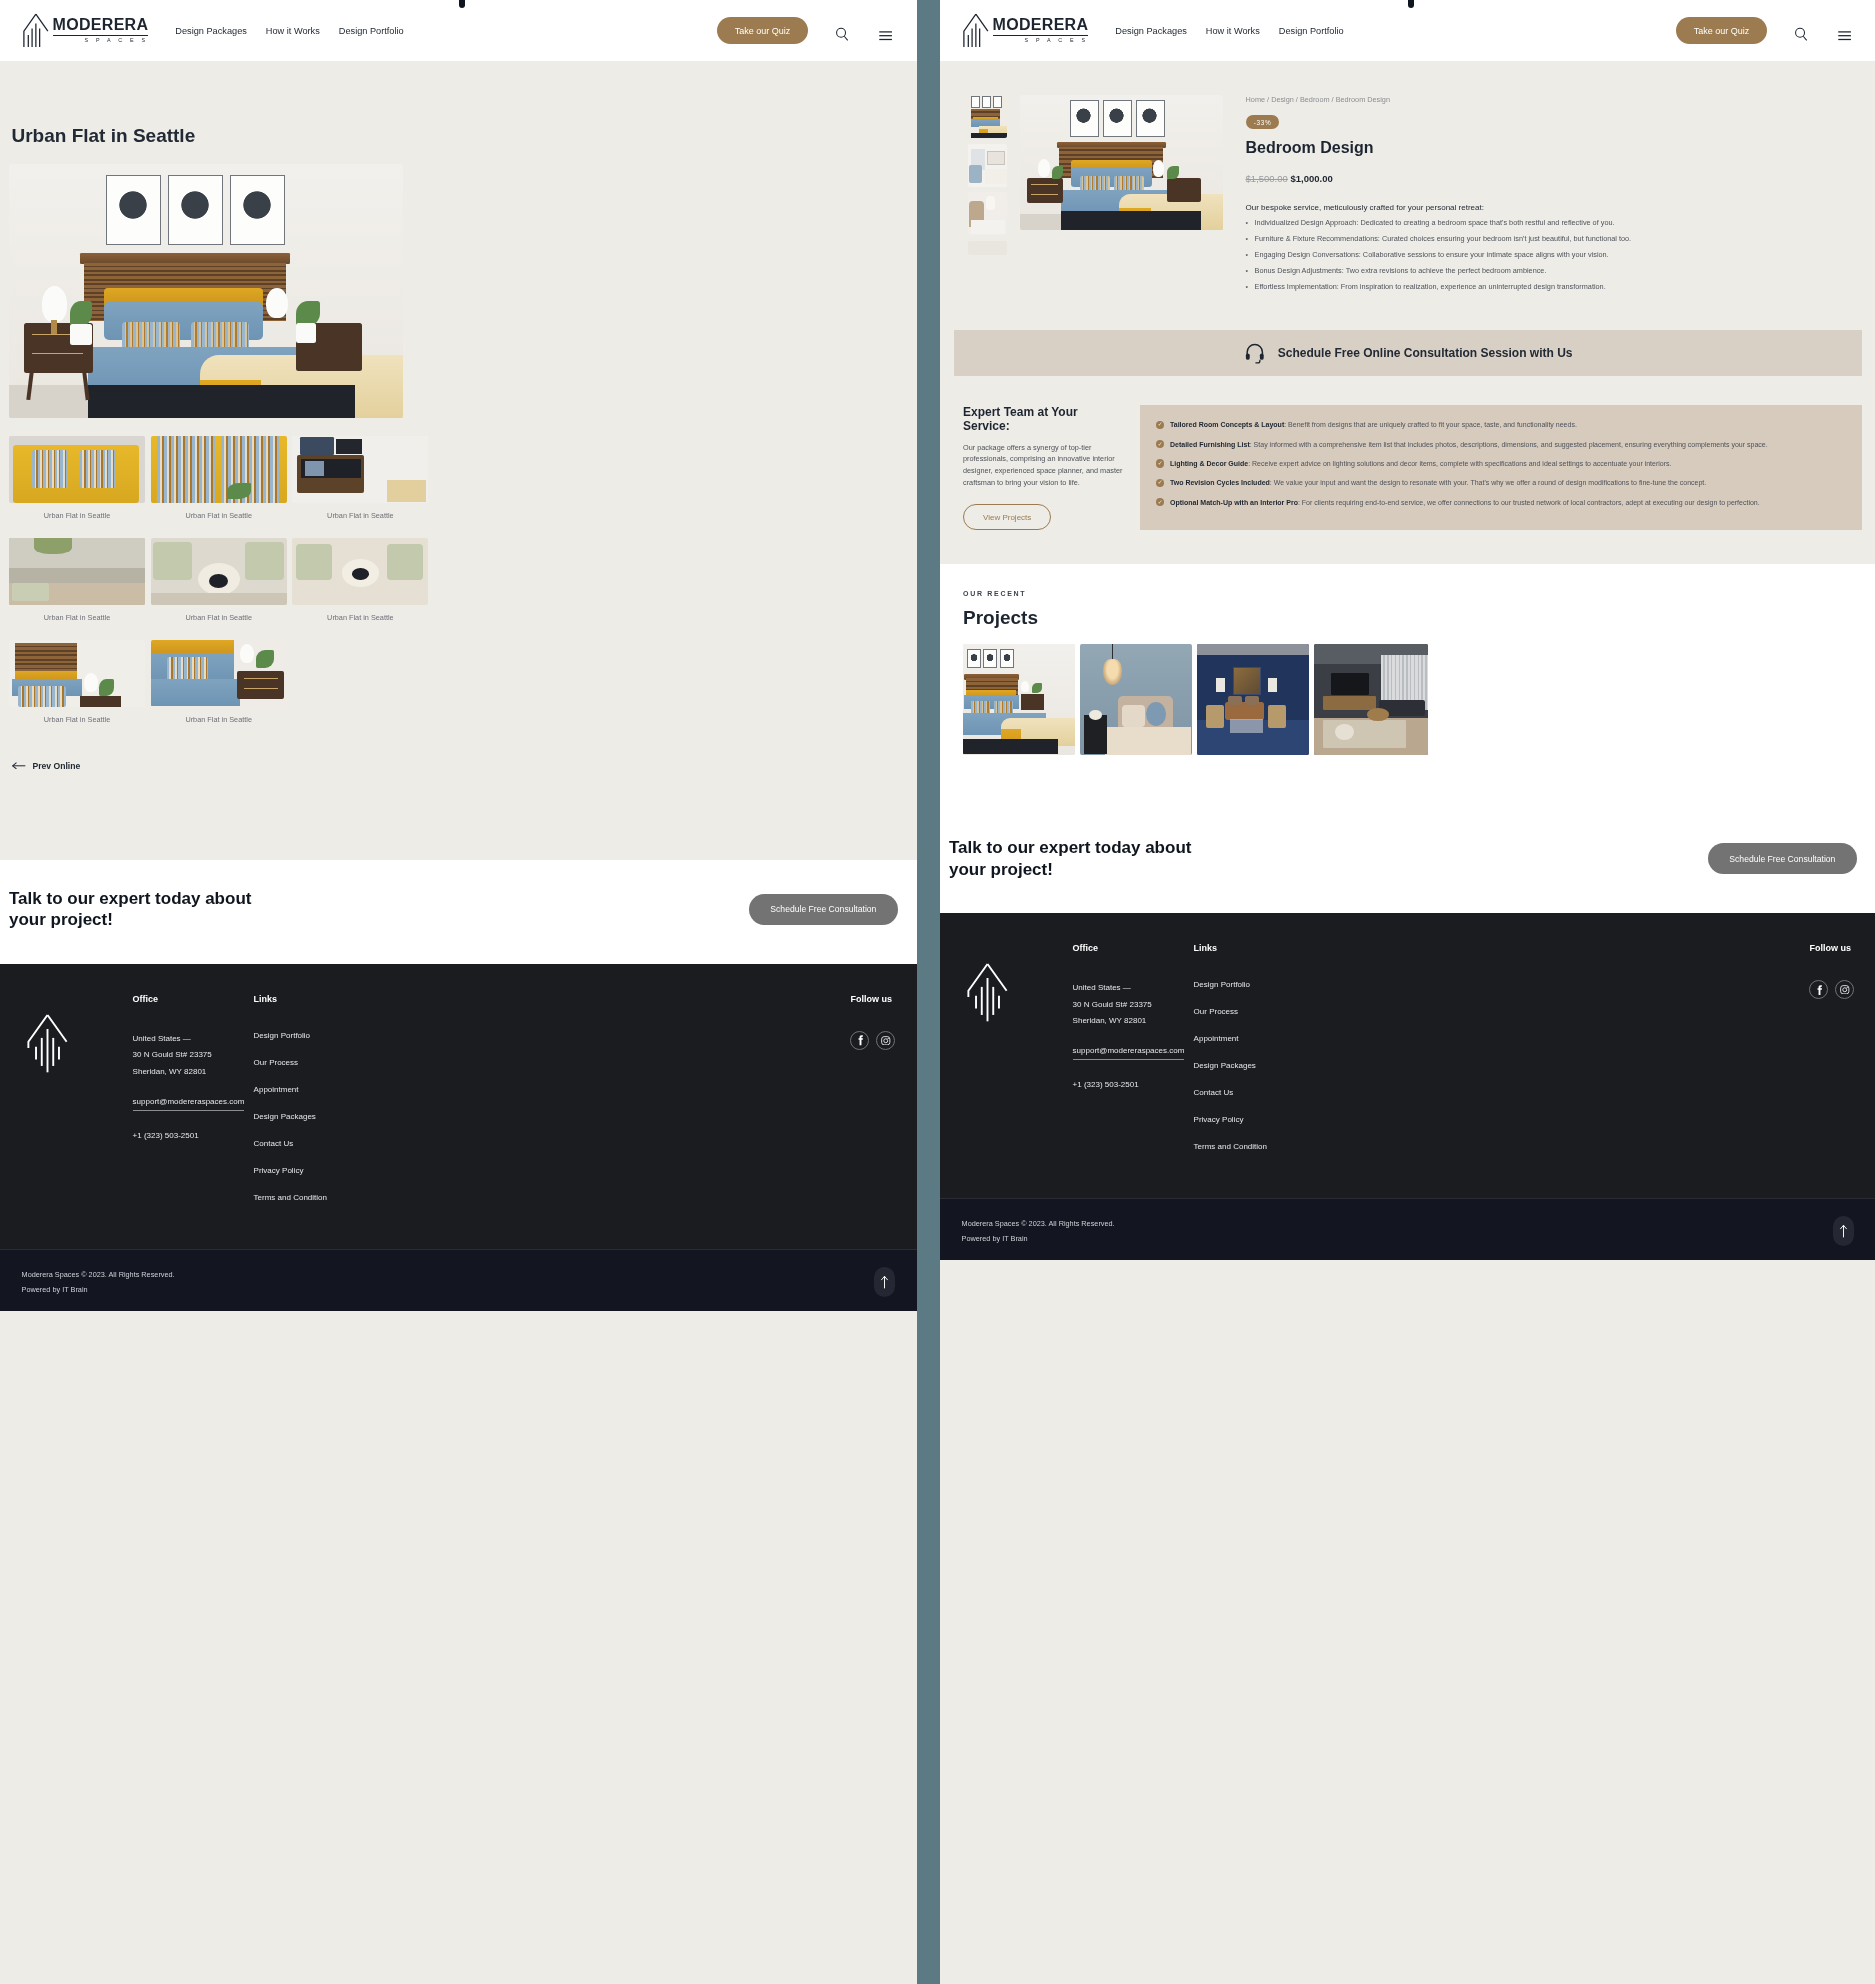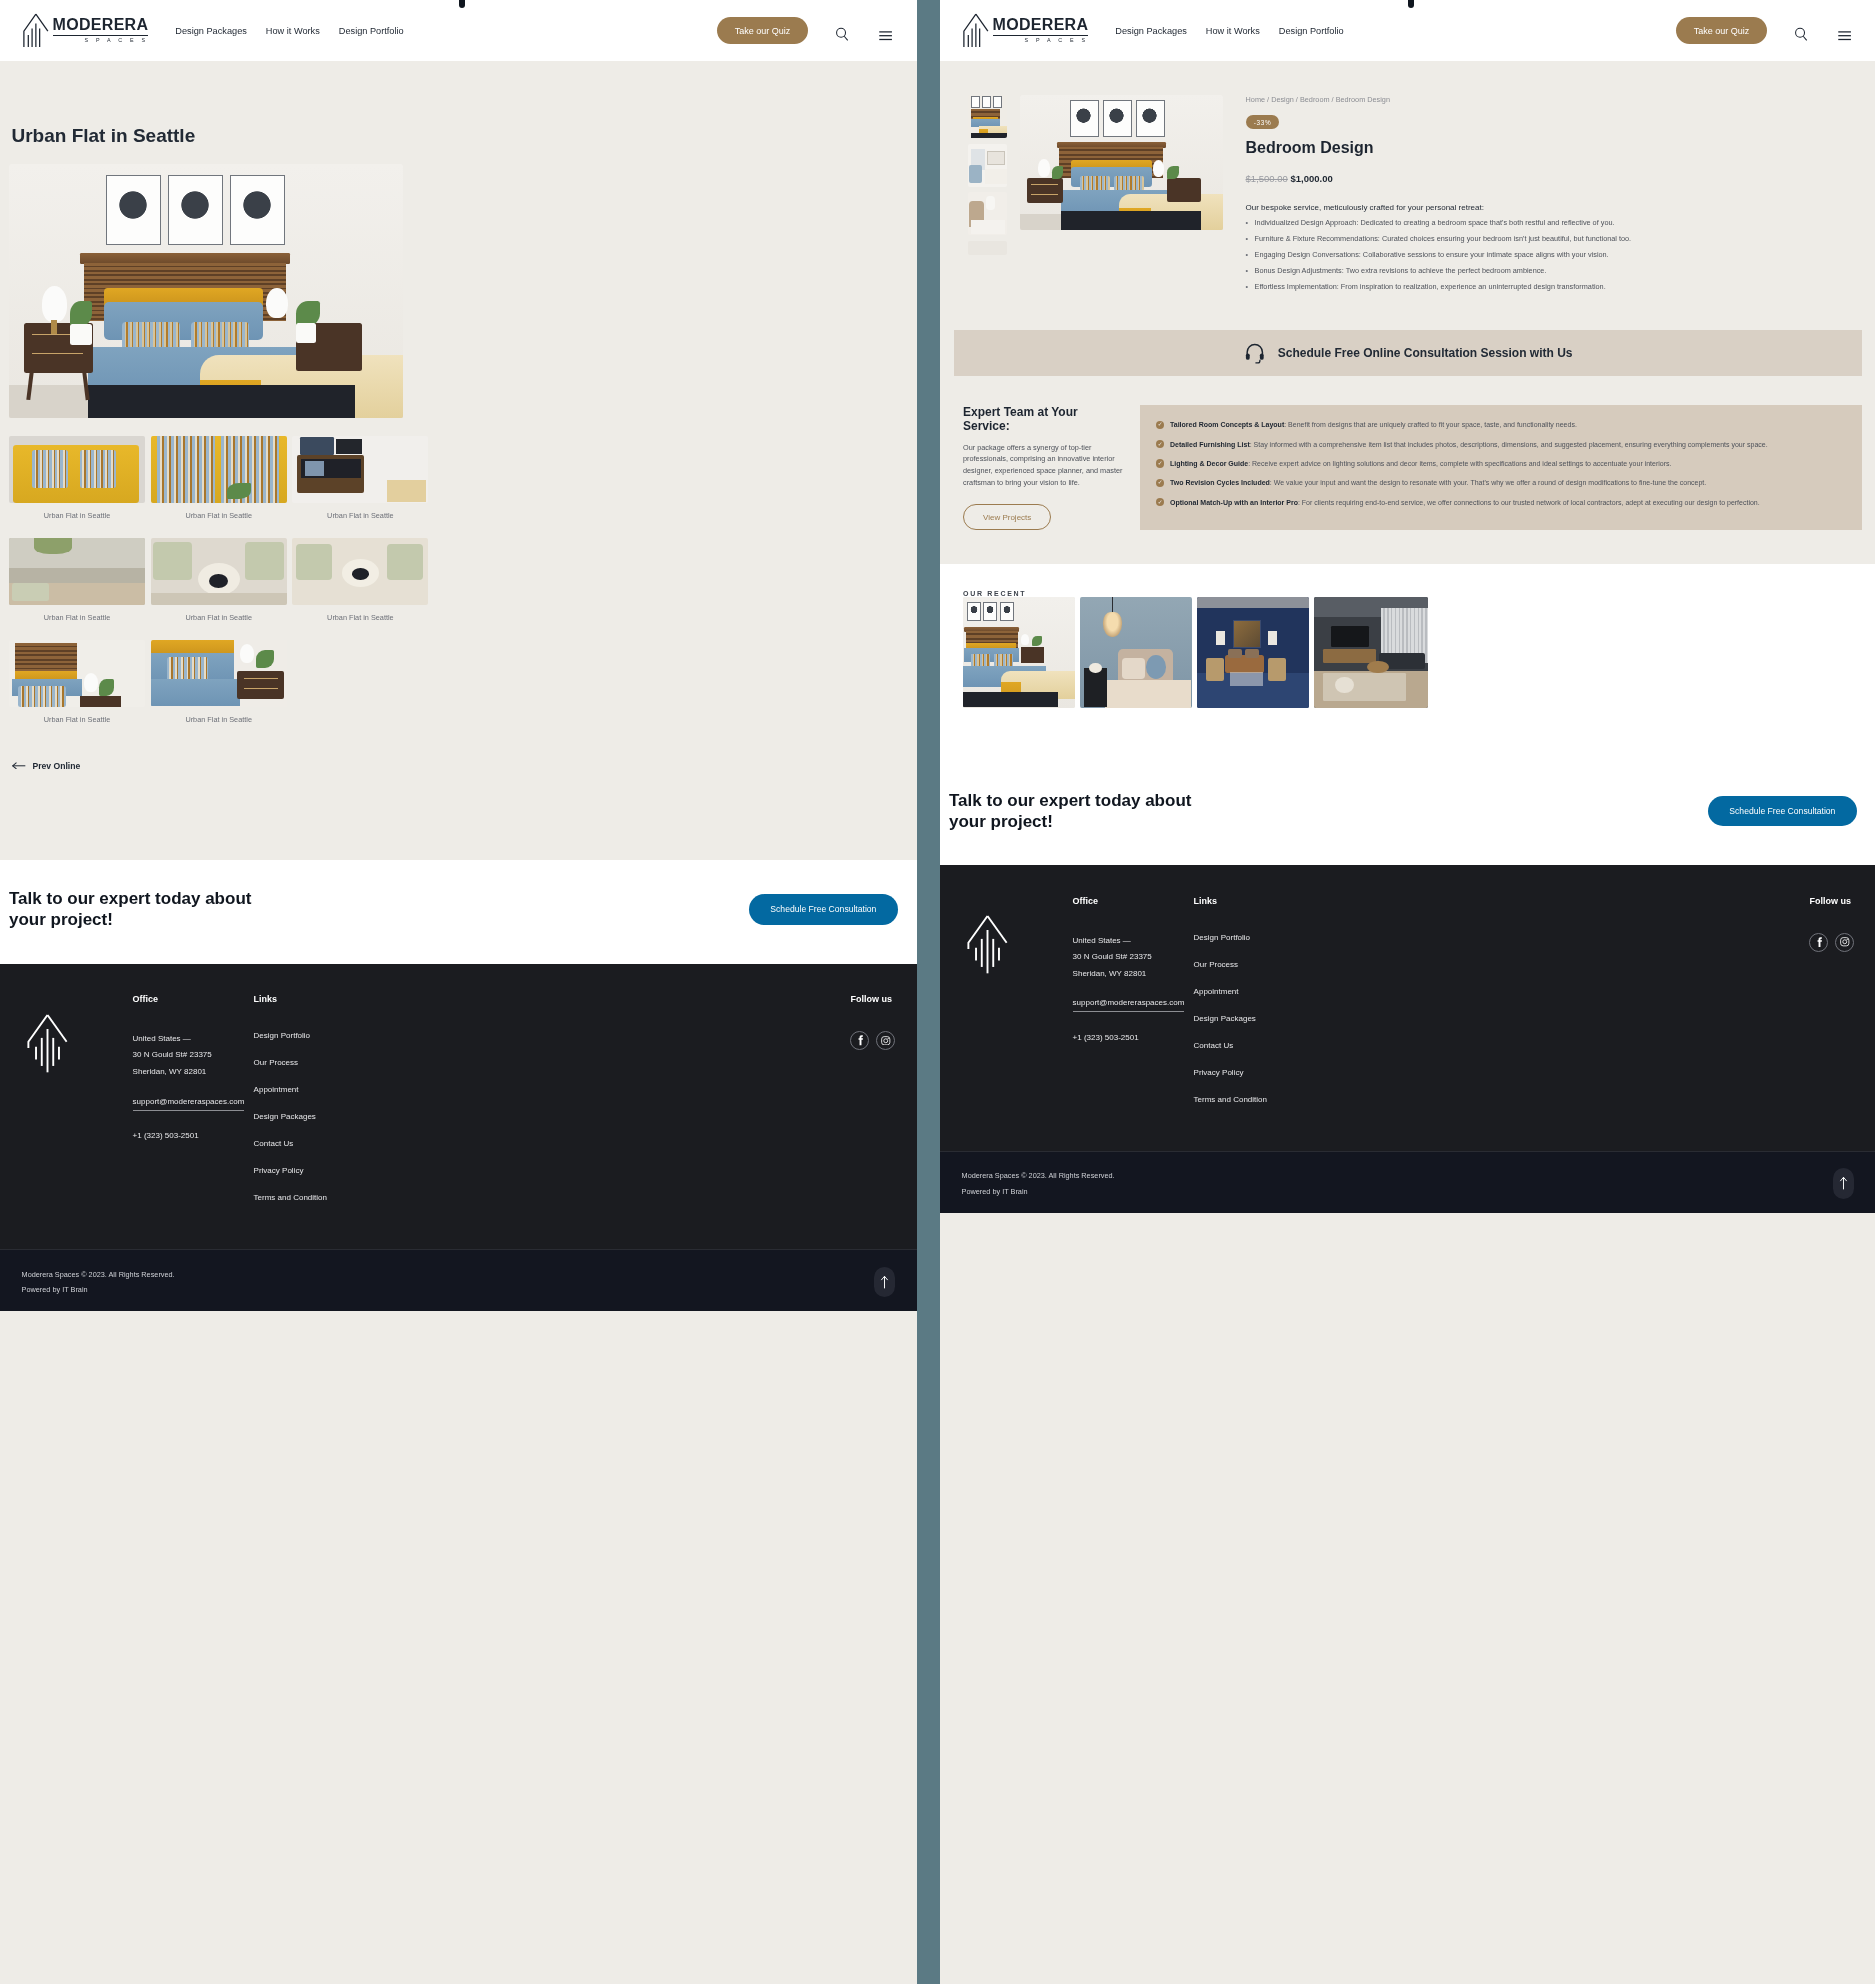--- a/index.html
+++ b/index.html
@@ -74,21 +74,21 @@
   .frame-art{ background: #fdfdfc; border: 1.3px solid #71767d; }
   .frame-ink{ background: radial-gradient(circle at 50% 40%,#3a4048 0 34%,transparent 36%); }
 
   
   .cta {
     background: #fff; display: flex; align-items: center; justify-content: space-between;
     padding: 28px 19px 33px 9px;
   }
   .cta h2 { font-size: 17px; font-weight: 700; color: #10161f; line-height: 1.24; max-width: 273px; }
   .cta-btn {
-    background: #0369a1; color: #fff; border: none; border-radius: 20.3px;
+    background: #737373; color: #fff; border: none; border-radius: 20.3px;
     padding: 10.2px 21.6px; font-size: 8.6px; cursor: pointer; font-family: inherit; white-space: nowrap; text-align: right;
   }
 
   
   .footer { background: #1b1c20; color: #fff; padding: 30.5px 21.6px 0 21.6px; }
   .f-cols { display: flex; }
   .f-logo { width: 102px; padding-top: 16.5px; }
   .f-col { }
   .f-col.office { width: 121px; margin-left: 9px; }
   .f-col.links  { width: 121px; }
@@ -620,20 +620,21 @@
           <li>
             <span class="chk">✓</span>
             <b>Optional Match-Up with an Interior Pro</b><span>: For clients requiring end-to-end service, we offer connections to our trusted network of local contractors, adept at executing our design to perfection.</span>
           </li>
         </ul>
       </div>
     </div>
 
     <div class="recent">
       <div class="kicker">OUR RECENT</div>
+      <h2>Projects</h2>
       <div class="rgrid">
         <div class="rcard">
           <div class="ph">
             <i class="bed-wall" style="inset:0"></i>
             <i class="frame-art" style="left:3.8px;top:5.1px;width:14px;height:19px"></i>
             <i class="frame-ink" style="left:5.7px;top:7.6px;width:10.2px;height:14px"></i>
             <i class="frame-art" style="left:20.3px;top:5.1px;width:14px;height:19px"></i>
             <i class="frame-ink" style="left:22px;top:7.6px;width:10.2px;height:14px"></i>
             <i class="frame-art" style="left:37px;top:5.1px;width:14px;height:19px"></i>
             <i class="frame-ink" style="left:39px;top:7.6px;width:10.2px;height:14px"></i>

